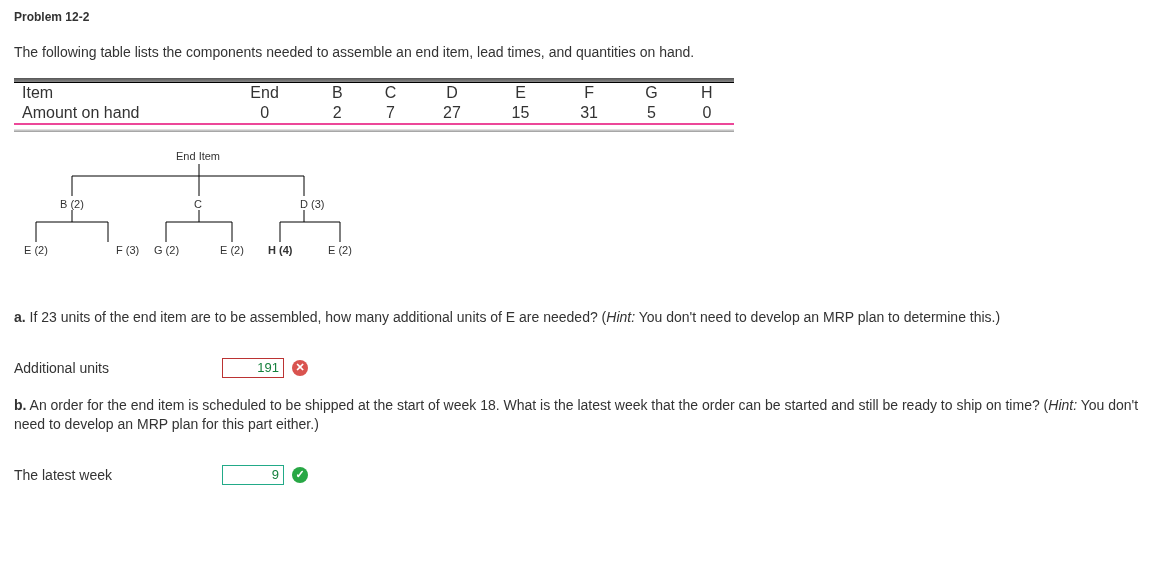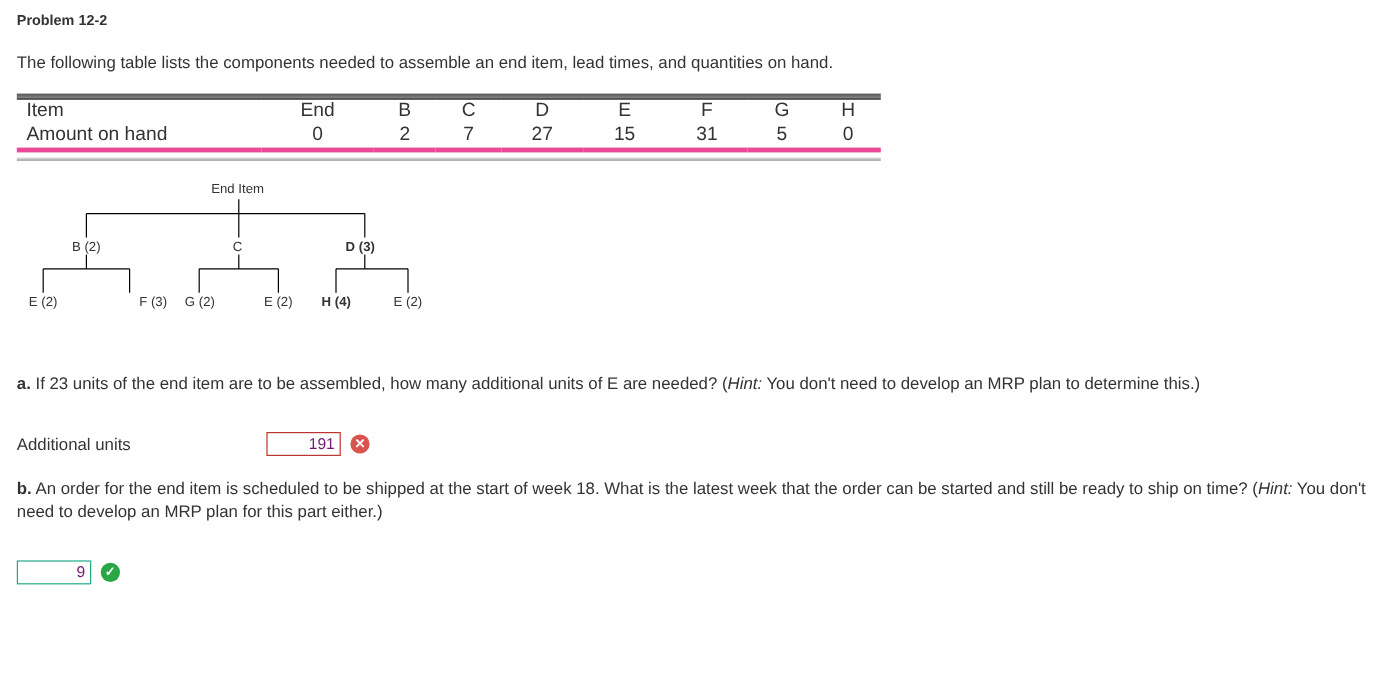--- a/index.html
+++ b/index.html
@@ -16,34 +16,34 @@
 
   
   .tbl-wrap { width: 720px; }
   .tbl-topbar { height: 4px; background: linear-gradient(#555,#888); }
   .tbl { border-collapse: collapse; width: 100%; }
   .tbl td { padding: 1px 6px; font-size: 16px; }
   .tbl td.h { text-align: center; }
   .tbl td.l { text-align: left; padding-left: 8px;}
   .row-top td { border-top: 1px solid #000; }
   .row-mid td {  }
-  .row-bot td { border-bottom: 4px solid #ec4899; }
+  .row-bot td { border-bottom: 2px solid #ec4899; }
   .tbl-botbar { height: 3px; background: linear-gradient(#eee,#999); margin-top:4px;}
 
   
   .tree { position: relative; height: 140px; width: 380px; margin-top: 18px; margin-left: 10px; font-size: 11px; }
   .tree .node { position: absolute; white-space: nowrap; }
   .tree svg { position: absolute; left:0; top:0; }
 
   .qsec { margin-top: 18px; line-height: 1.4; }
   .qsec .b { font-weight: bold; }
   .ansrow { margin-top: 30px; display: flex; align-items: center; gap: 8px; }
   .ansrow .lbl { width: 200px; }
   .ansbox {
-    border: 1px solid #b33; color:#701a75;
+    border: 1px solid #b33; color:#15803d;
     width: 52px; height: 18px; line-height:18px;
     text-align: right; padding: 0 4px;
     font-size: 13px;
   }
   .ansbox.ok { border-color:#2a8; }
 
   .mark { width:16px; height:16px; border-radius:50%; display:inline-flex;
           align-items:center; justify-content:center; color:#fff; font-size:11px; font-weight:bold;}
   .mark.bad { background:#d9534f; }
   .mark.good { background:#28a745; }
@@ -109,21 +109,21 @@
 
       <line x1="280" y1="60" x2="280" y2="72"></line>
       <line x1="256" y1="72" x2="316" y2="72"></line>
       <line x1="256" y1="72" x2="256" y2="92"></line>
       <line x1="316" y1="72" x2="316" y2="92"></line>
     </g>
   </svg>
   <div class="node" style="left:152px; top:0;">End Item</div>
   <div class="node" style="left:36px;  top:48px;">B (2)</div>
   <div class="node" style="left:170px; top:48px;">C</div>
-  <div class="node" style="left:264px; top:48px;font-weight:bold;">D (3)</div>
+  <div class="node" style="left:276px; top:48px;">D (3)</div>
   <div class="node" style="left:0;    top:94px;">E (2)</div>
   <div class="node" style="left:72px; top:94px;padding-left:20px;">F (3)</div>
   <div class="node" style="left:130px;top:94px;">G (2)</div>
   <div class="node" style="left:196px;top:94px;">E (2)</div>
   <div class="node" style="left:244px;top:94px;font-weight:bold;">H (4)</div>
   <div class="node" style="left:304px;top:94px;">E (2)</div>
 </div>
 
 <div class="qsec">
   <span class="b">a.</span><span> If 23 units of the end item are to be assembled, how many additional units of E are needed? (</span><i>Hint:</i><span> You don't need to develop an MRP plan to determine this.)</span>
@@ -131,15 +131,16 @@
 <div class="ansrow">
   <div class="lbl">Additional units</div>
   <div class="ansbox">191</div>
   <span class="mark bad">✕</span>
 </div>
 
 <div class="qsec">
   <span class="b">b.</span><span> An order for the end item is scheduled to be shipped at the start of week 18. What is the latest week that the order can be started and still be ready to ship on time? (</span><i>Hint:</i><span> You don't need to develop an MRP plan for this part either.)</span>
 </div>
 <div class="ansrow">
+  <div class="lbl">The latest week</div>
   <div class="ansbox ok">9</div>
   <span class="mark good">✓</span>
 </div>
 
 </body></html>

